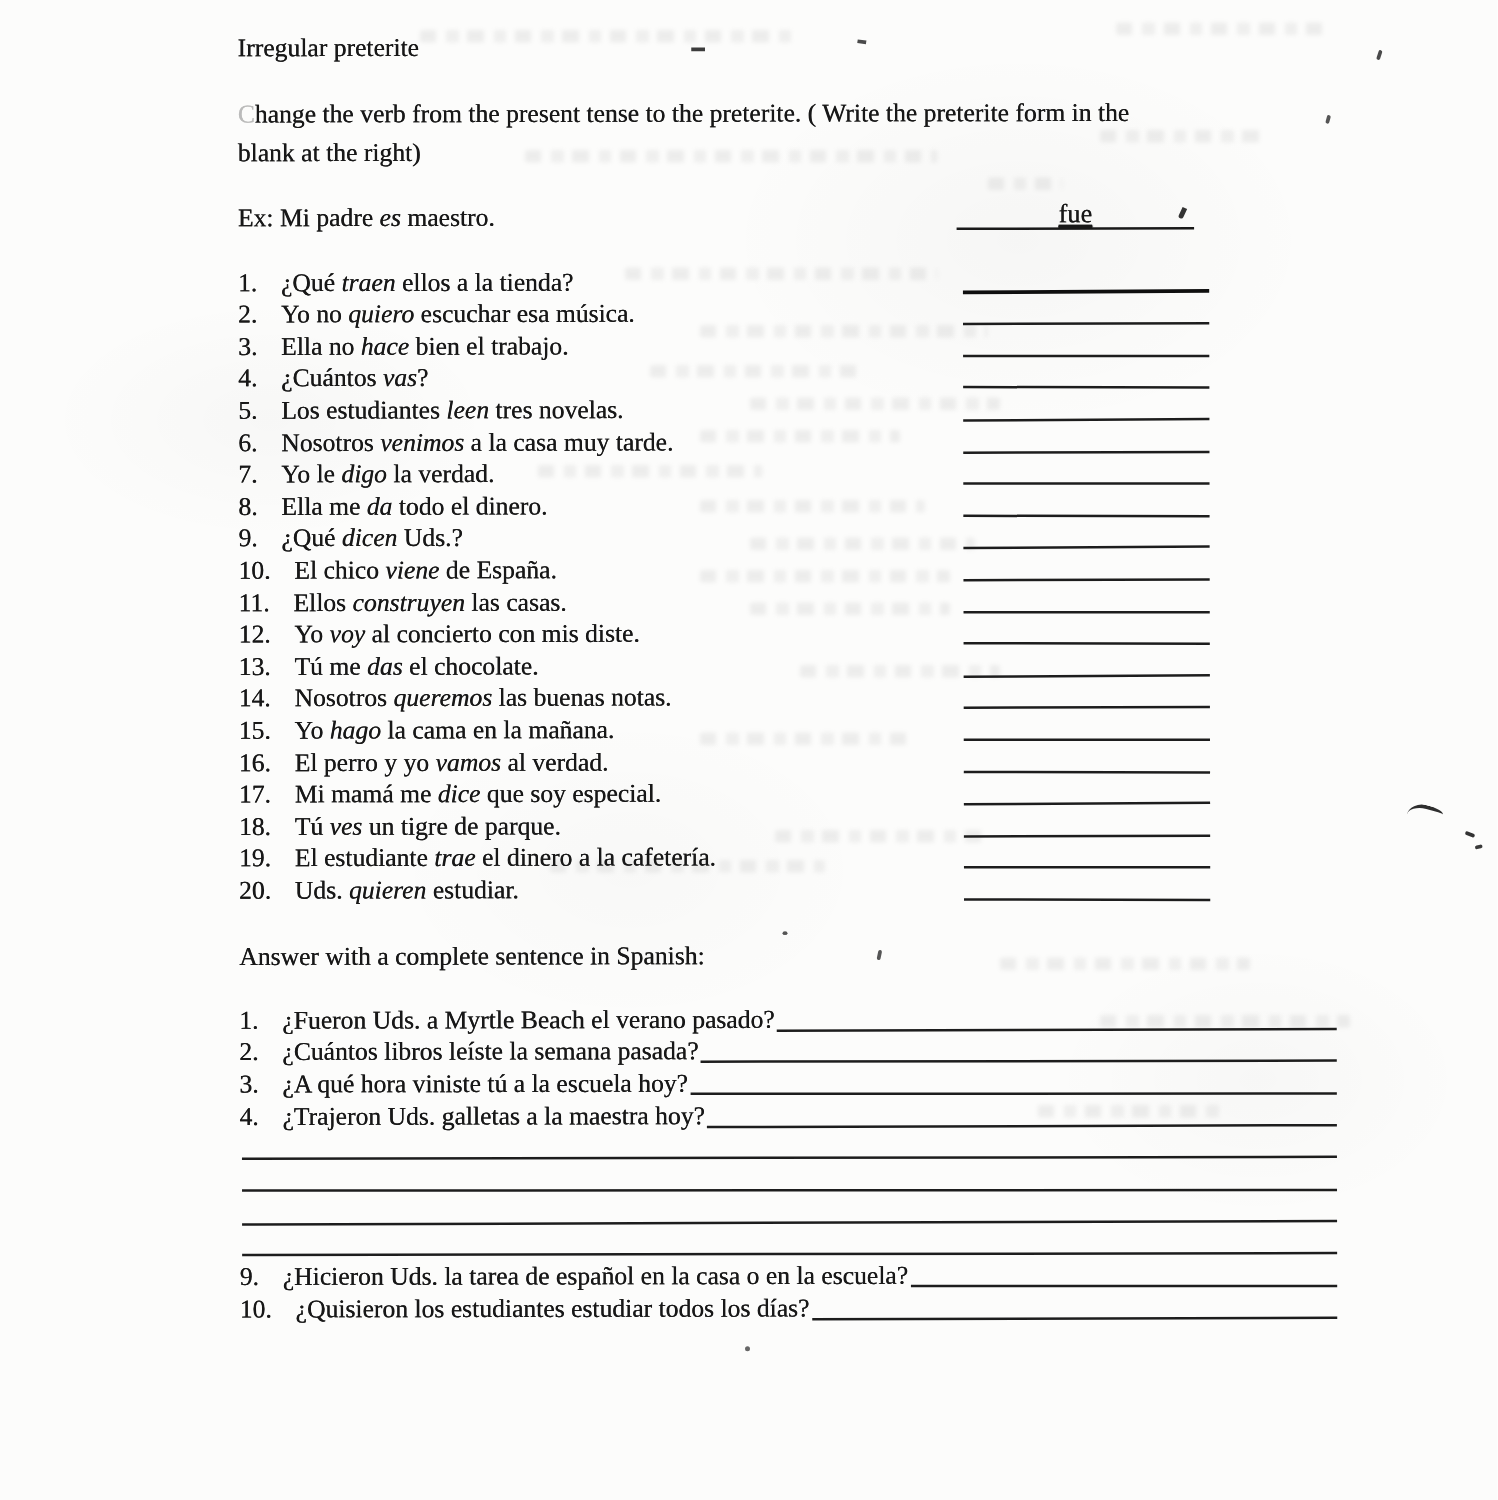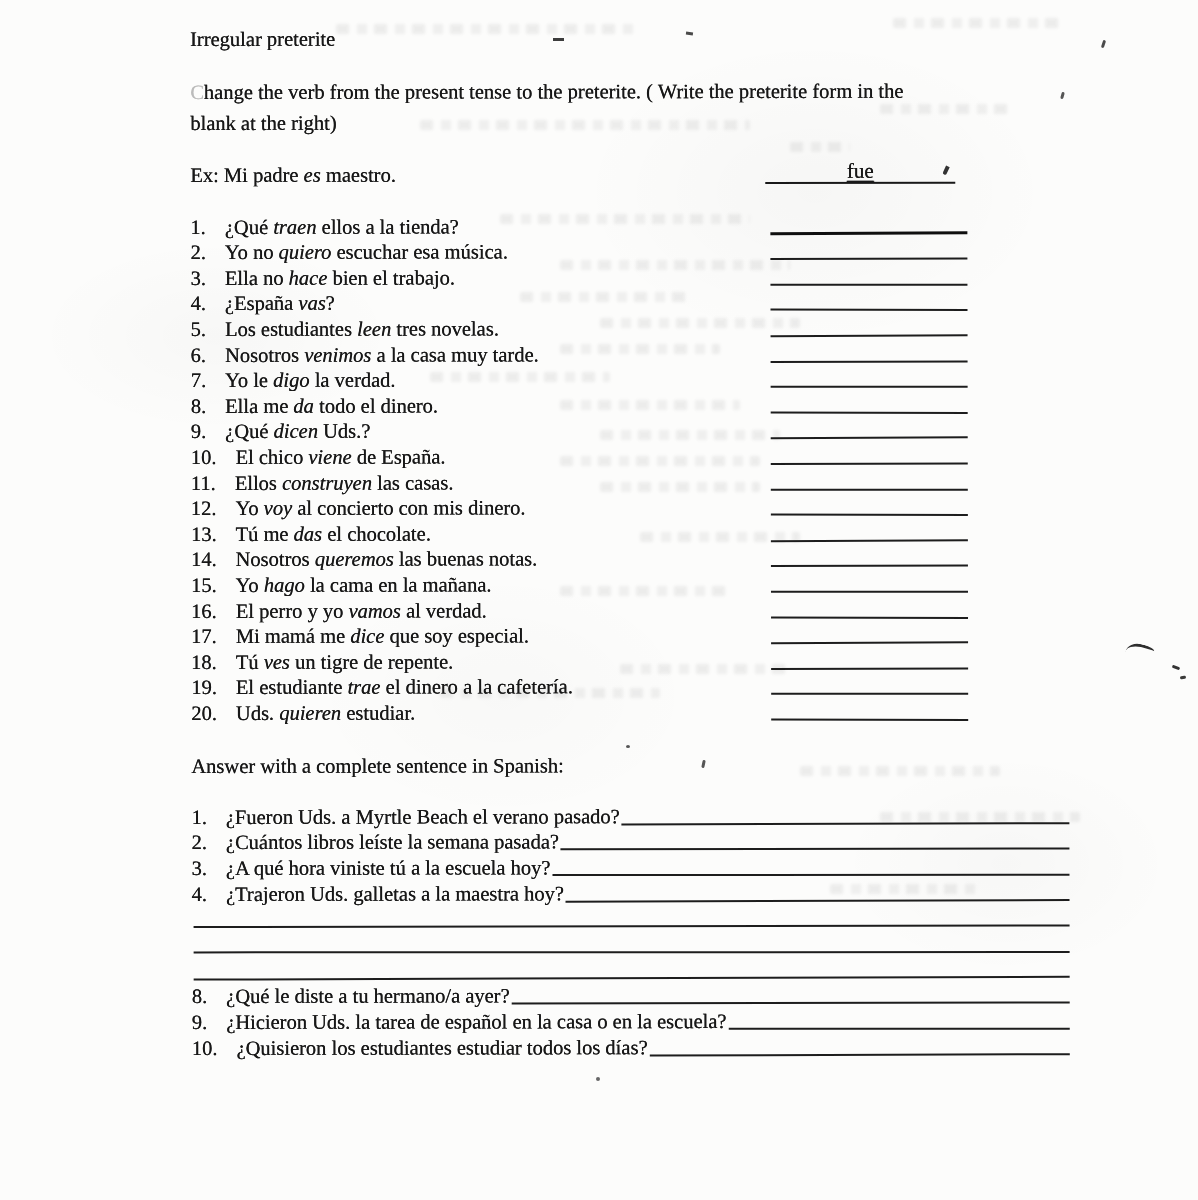--- a/index.html
+++ b/index.html
@@ -35,20 +35,21 @@
   .num{margin-right:19px;}
   .blank{
     width:197px;height:0;flex:0 0 auto;
     border-bottom:2px solid #1d1d1d;margin-bottom:4px;
   }
   .spacer{width:101px;flex:0 0 auto;}
   .ex-blank{
     width:190px;height:auto;margin-right:12px;margin-bottom:3px;
     display:flex;justify-content:center;align-items:center;
     border-bottom:2.5px solid #191919;
+    text-decoration:underline;
   }
   .answer{
     font-size:21px;line-height:22px;
     text-decoration:underline;text-underline-offset:3px;
     text-decoration-thickness:2px;
   }
   .list{margin-top:26px;}
   .s1-row{height:25.6px;}
   .s1-row:first-child .blank{border-bottom-width:3px;border-bottom-color:#0f0f0f;}
   .section2-title{margin-top:27px;}
@@ -149,21 +150,21 @@
           <span class="sentence"><span class="num">2.</span><span>Yo no </span><i>quiero</i><span> escuchar esa música.</span></span>
           <span class="blank" style="transform: rotate(-0.07deg);"></span>
           <span class="spacer"></span>
         </div>
         <div class="row s1-row">
           <span class="sentence"><span class="num">3.</span><span>Ella no </span><i>hace</i><span> bien el trabajo.</span></span>
           <span class="blank" style="transform: rotate(0.07deg);"></span>
           <span class="spacer"></span>
         </div>
         <div class="row s1-row">
-          <span class="sentence"><span class="num">4.</span><span>¿España </span><i>vas</i><span>?</span></span>
+          <span class="sentence"><span class="num">4.</span><span>¿Cuántos </span><i>vas</i><span>?</span></span>
           <span class="blank" style="transform: rotate(0.22deg);"></span>
           <span class="spacer"></span>
         </div>
         <div class="row s1-row">
           <span class="sentence"><span class="num">5.</span><span>Los estudiantes </span><i>leen</i><span> tres novelas.</span></span>
           <span class="blank" style="transform: rotate(-0.22deg);"></span>
           <span class="spacer"></span>
         </div>
         <div class="row s1-row">
           <span class="sentence"><span class="num">6.</span><span>Nosotros </span><i>venimos</i><span> a la casa muy tarde.</span></span>
@@ -189,21 +190,21 @@
           <span class="sentence"><span class="num">10.</span><span>El chico </span><i>viene</i><span> de España.</span></span>
           <span class="blank" style="transform: rotate(-0.07deg);"></span>
           <span class="spacer"></span>
         </div>
         <div class="row s1-row">
           <span class="sentence"><span class="num">11.</span><span>Ellos </span><i>construyen</i><span> las casas.</span></span>
           <span class="blank" style="transform: rotate(0.07deg);"></span>
           <span class="spacer"></span>
         </div>
         <div class="row s1-row">
-          <span class="sentence"><span class="num">12.</span><span>Yo </span><i>voy</i><span> al concierto con mis dinero.</span></span>
+          <span class="sentence"><span class="num">12.</span><span>Yo </span><i>voy</i><span> al concierto con mis diste.</span></span>
           <span class="blank" style="transform: rotate(0.22deg);"></span>
           <span class="spacer"></span>
         </div>
         <div class="row s1-row">
           <span class="sentence"><span class="num">13.</span><span>Tú me </span><i>das</i><span> el chocolate.</span></span>
           <span class="blank" style="transform: rotate(-0.22deg);"></span>
           <span class="spacer"></span>
         </div>
         <div class="row s1-row">
           <span class="sentence"><span class="num">14.</span><span>Nosotros </span><i>queremos</i><span> las buenas notas.</span></span>
@@ -219,21 +220,21 @@
           <span class="sentence"><span class="num">16.</span><span>El perro y yo </span><i>vamos</i><span> al verdad.</span></span>
           <span class="blank" style="transform: rotate(0.22deg);"></span>
           <span class="spacer"></span>
         </div>
         <div class="row s1-row">
           <span class="sentence"><span class="num">17.</span><span>Mi mamá me </span><i>dice</i><span> que soy especial.</span></span>
           <span class="blank" style="transform: rotate(-0.22deg);"></span>
           <span class="spacer"></span>
         </div>
         <div class="row s1-row">
-          <span class="sentence"><span class="num">18.</span><span>Tú </span><i>ves</i><span> un tigre de repente.</span></span>
+          <span class="sentence"><span class="num">18.</span><span>Tú </span><i>ves</i><span> un tigre de parque.</span></span>
           <span class="blank" style="transform: rotate(-0.07deg);"></span>
           <span class="spacer"></span>
         </div>
         <div class="row s1-row">
           <span class="sentence"><span class="num">19.</span><span>El estudiante </span><i>trae</i><span> el dinero a la cafetería.</span></span>
           <span class="blank" style="transform: rotate(0.07deg);"></span>
           <span class="spacer"></span>
         </div>
         <div class="row s1-row">
           <span class="sentence"><span class="num">20.</span><span>Uds. </span><i>quieren</i><span> estudiar.</span></span>
@@ -264,21 +265,20 @@
         <div class="row s2-row">
           <span class="fill-line" style="transform: rotate(0deg);"></span>
         </div>
         <div class="row s2-row">
           <span class="fill-line" style="transform: rotate(0.08deg);"></span>
         </div>
         <div class="row s2-row">
           <span class="fill-line" style="transform: rotate(-0.08deg);"></span>
         </div>
         <div class="row s2-row">
-          <span class="question"><span class="num">8.</span><span>¿Qué le diste a tu hermano/a ayer?</span></span>
           <span class="fill-line" style="transform: rotate(0deg);"></span>
         </div>
         <div class="row s2-row">
           <span class="question"><span class="num">9.</span><span>¿Hicieron Uds. la tarea de español en la casa o en la escuela?</span></span>
           <span class="fill-line" style="transform: rotate(0.08deg);"></span>
         </div>
         <div class="row s2-row">
           <span class="question"><span class="num">10.</span><span>¿Quisieron los estudiantes estudiar todos los días?</span></span>
           <span class="fill-line" style="transform: rotate(-0.08deg);"></span>
         </div>

